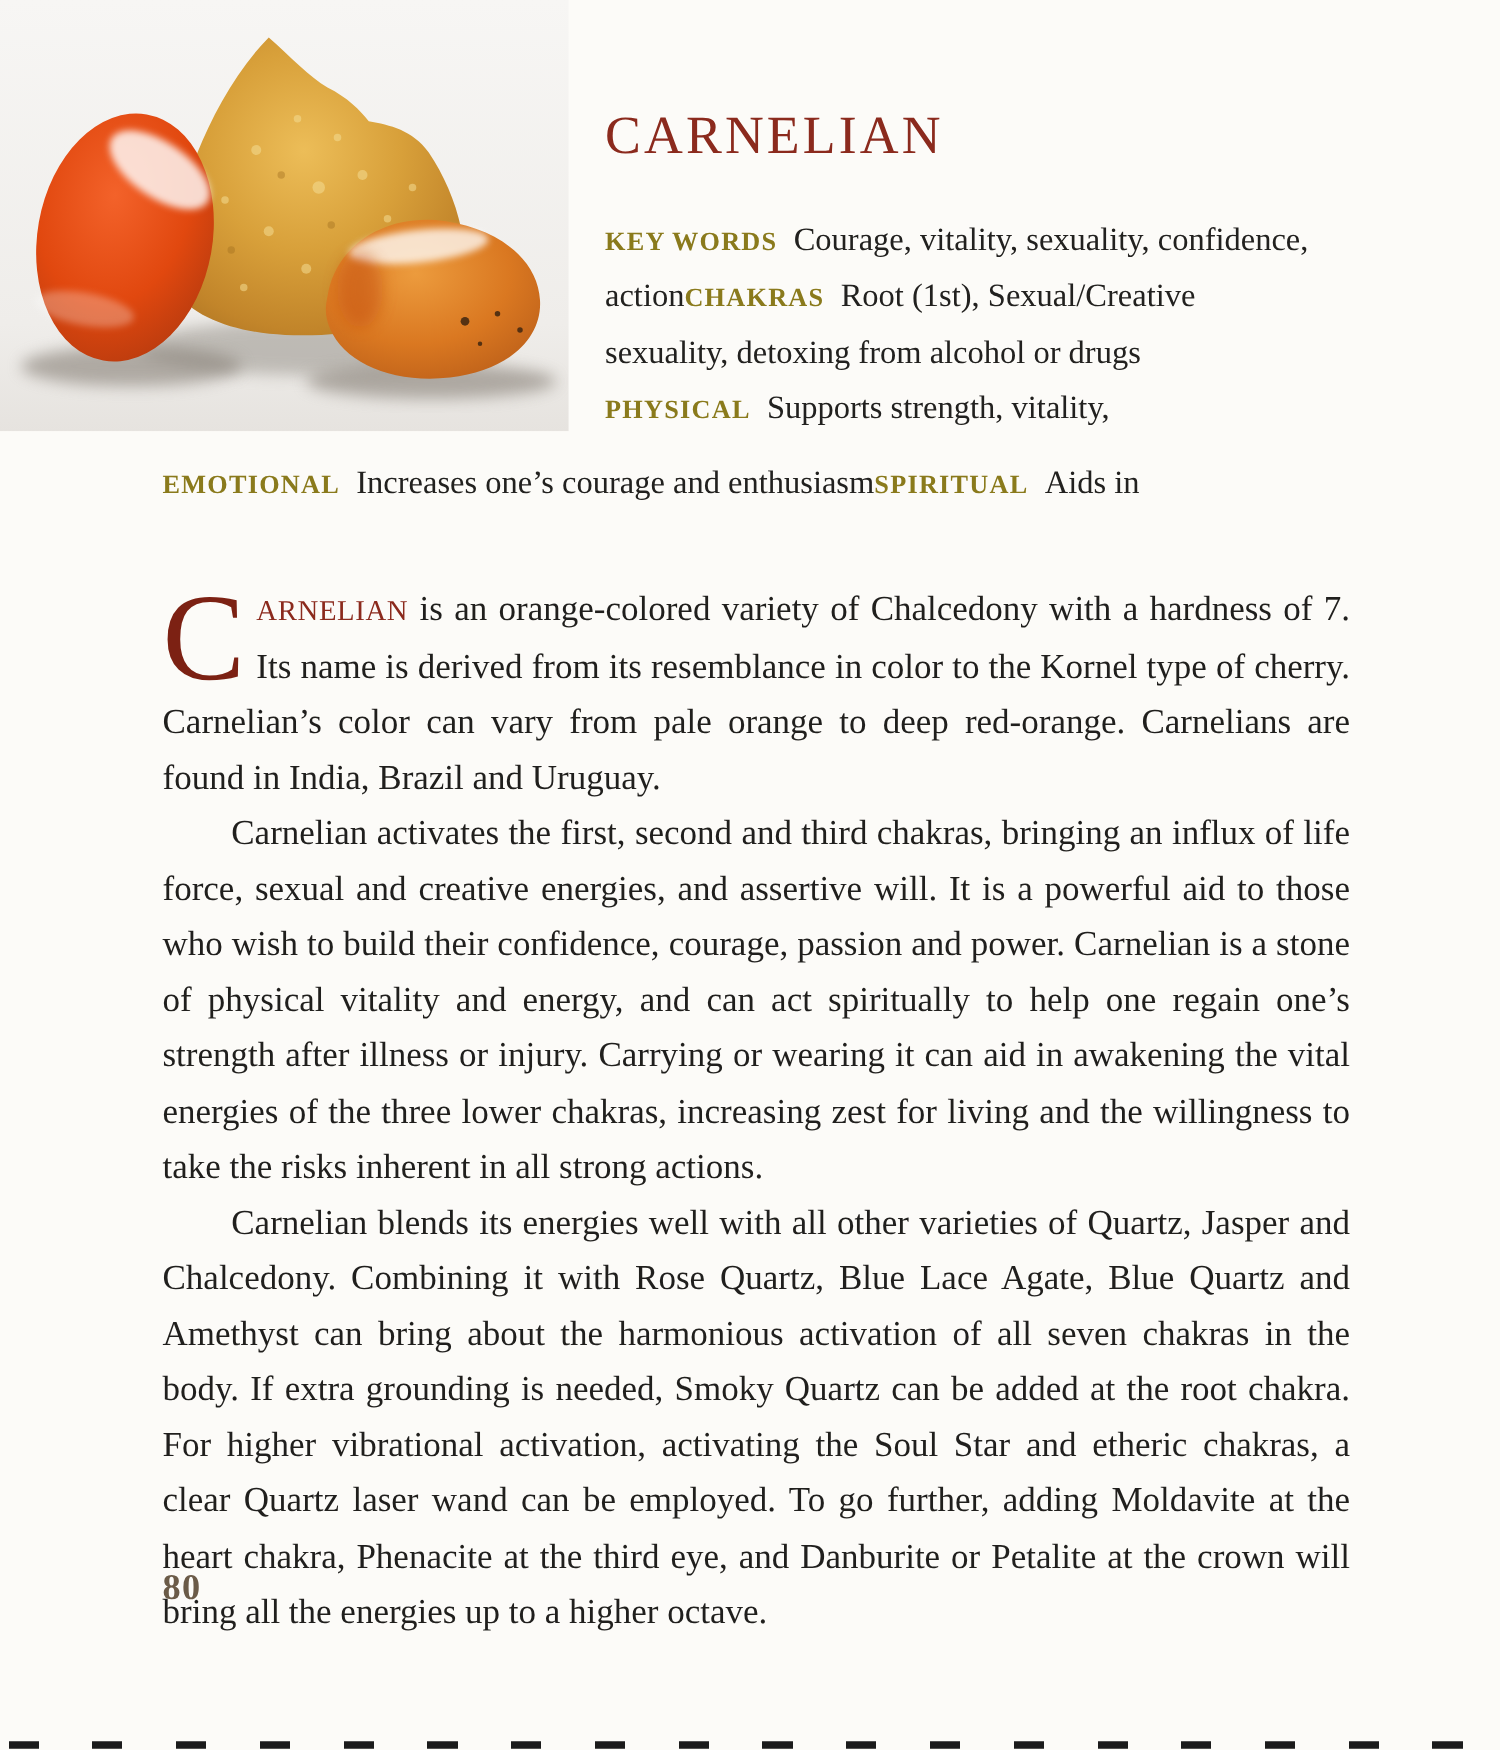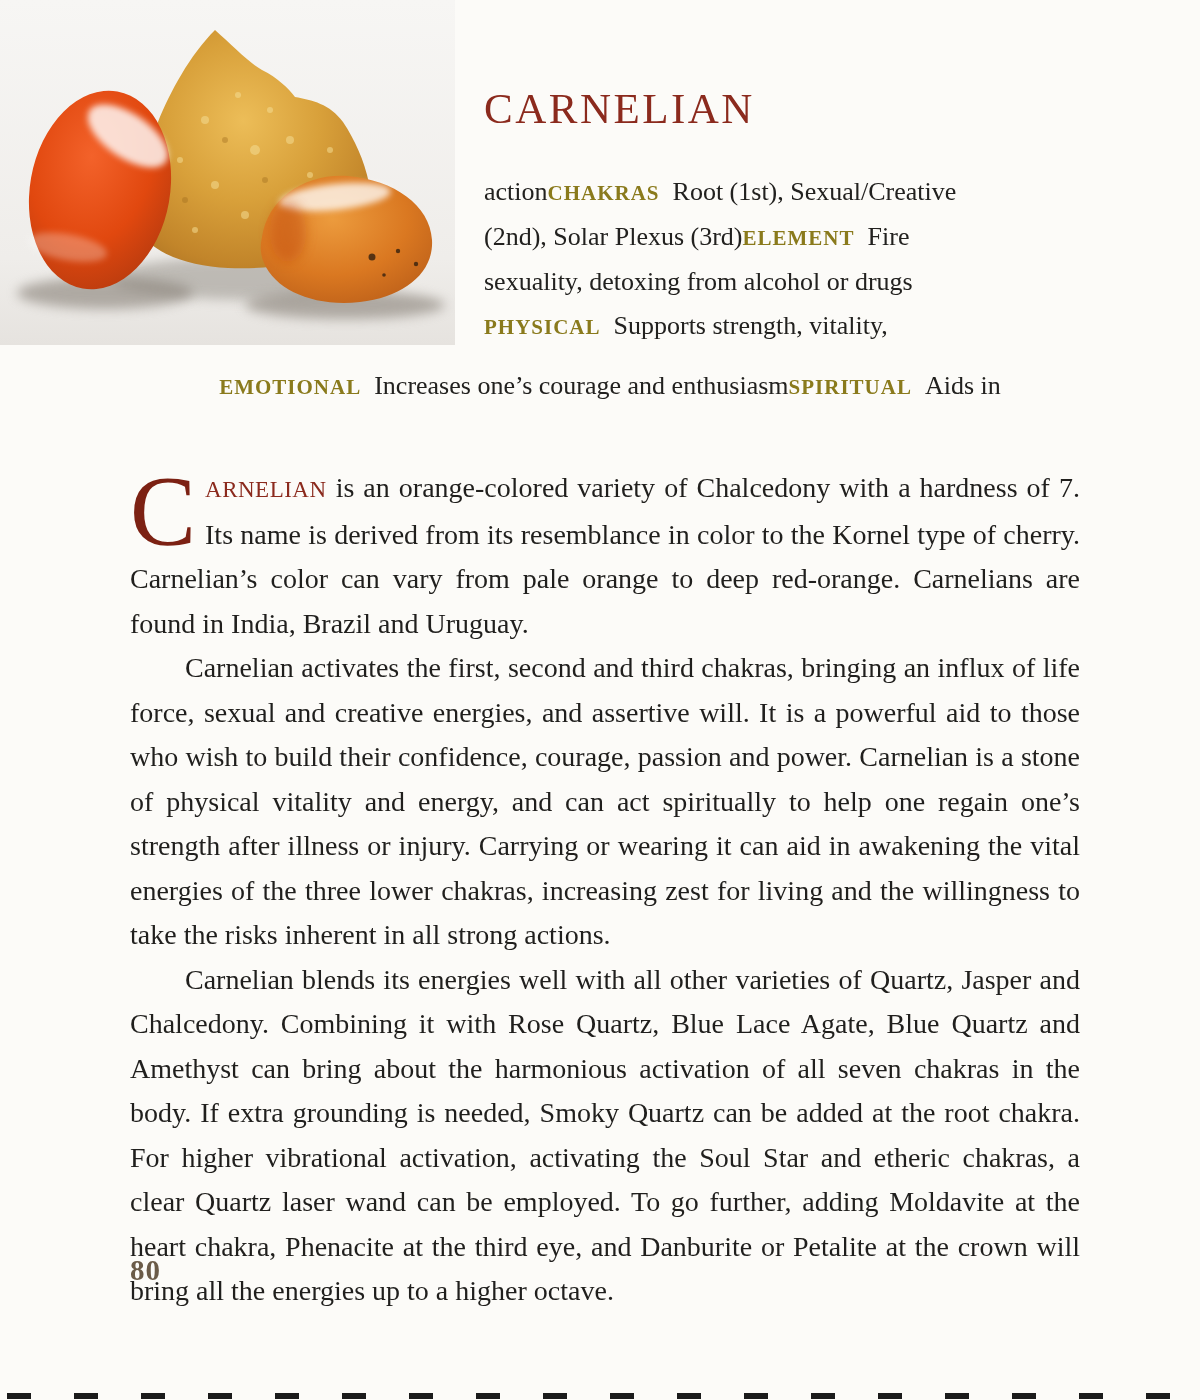--- a/index.html
+++ b/index.html
@@ -32,21 +32,20 @@
   }
 
   
   .kw-block{
     position:absolute; left:484px; top:170px;
     width:600px;
   }
   .kw-block-full{
     position:absolute; left:130px; top:364px;
     width:960px;
-    text-align:center;
   }
   .kw-line{
     white-space:nowrap;
     font-size:26px; line-height:44px;
     color:#22211f;
   }
   .kw-label{
     font-weight:bold;
     font-size:21px;
     letter-spacing:1px;
@@ -186,24 +185,24 @@
         <circle cx="416" cy="264" r="2.2"></circle>
           <circle cx="384" cy="275" r="1.8"></circle>
       </g>
     </svg>
   </div>
 
   <div class="title">CARNELIAN</div>
 
   <div class="kw-block">
     <div class="kw-line">
+      <span class="kw-label">KEY WORDS</span><span>Courage, vitality, sexuality, confidence,</span>
+    </div>
+    <div class="kw-line">
       <span class="kw-pre">action</span><span class="kw-label gap-left">CHAKRAS</span><span>Root (1st), Sexual/Creative</span>
-    </div>
-    <div class="kw-line">
-      <span class="kw-pre">(2nd), Solar Plexus (3rd)</span><span class="kw-label gap-left">ELEMENT</span><span>Fire</span>
     </div>
     <div class="kw-line">
       <span>sexuality, detoxing from alcohol or drugs</span>
     </div>
     <div class="kw-line">
       <span class="kw-label">PHYSICAL</span><span>Supports strength, vitality,</span>
     </div>
   </div>
 
   <div class="kw-block-full">

